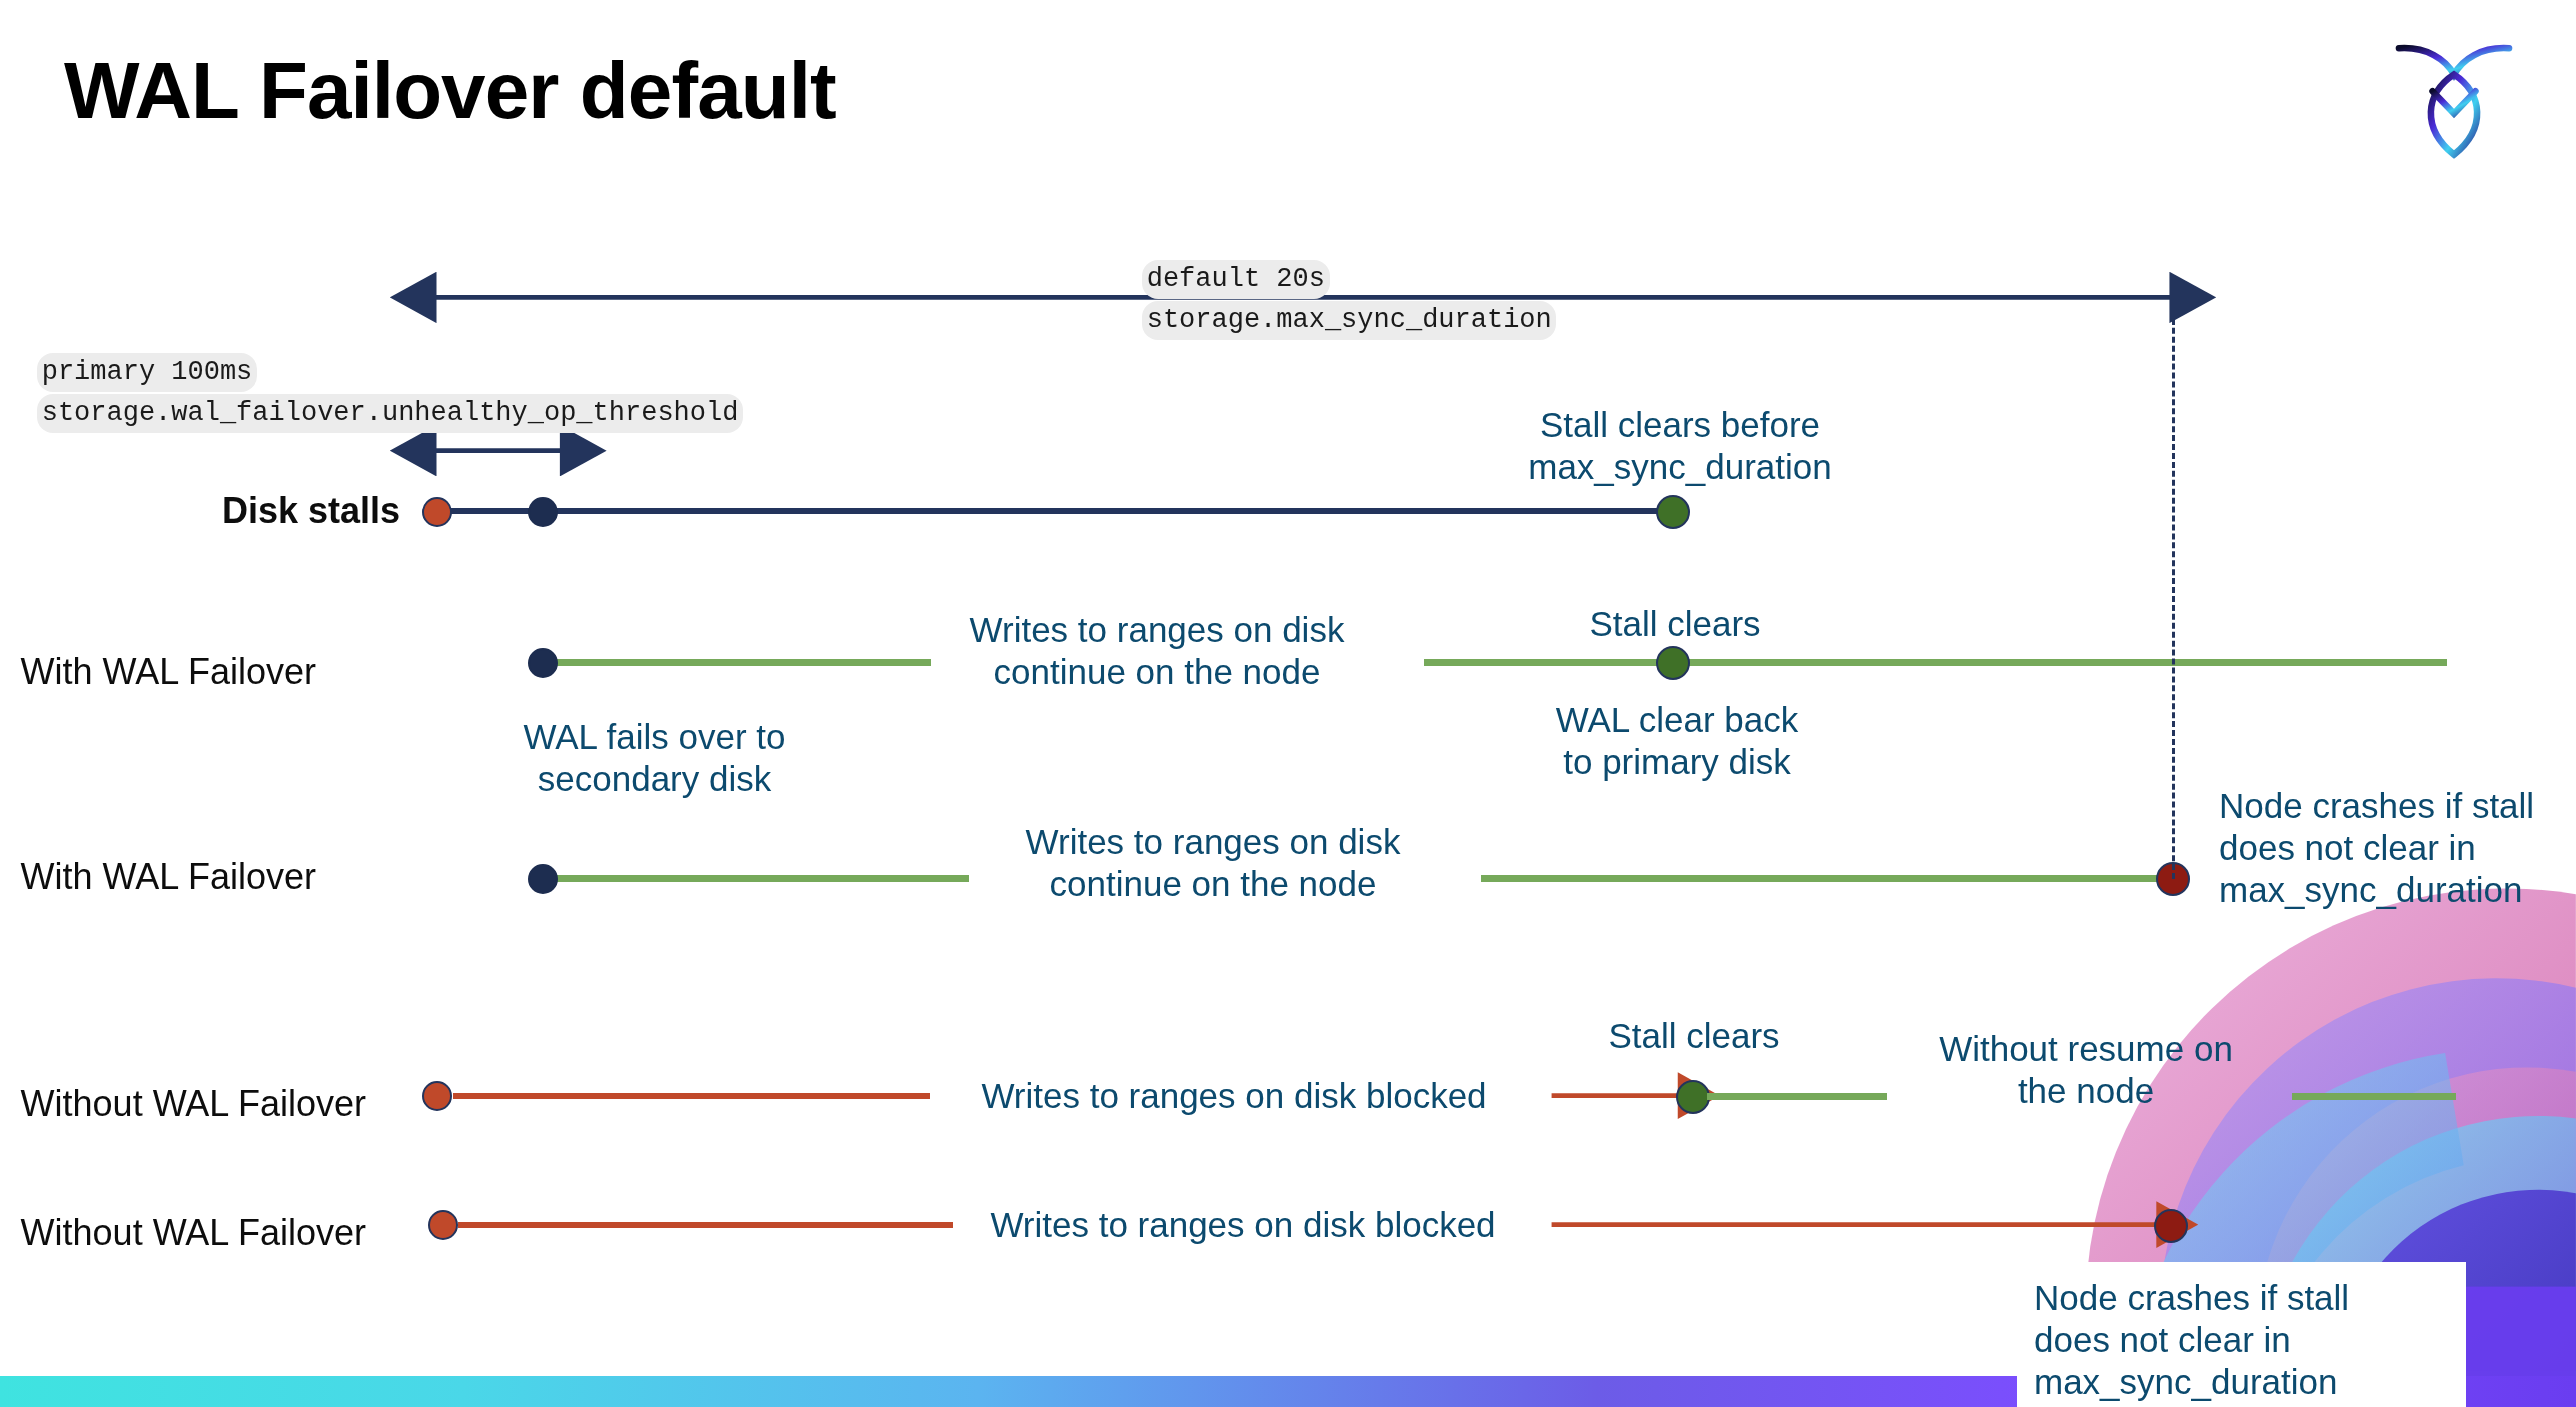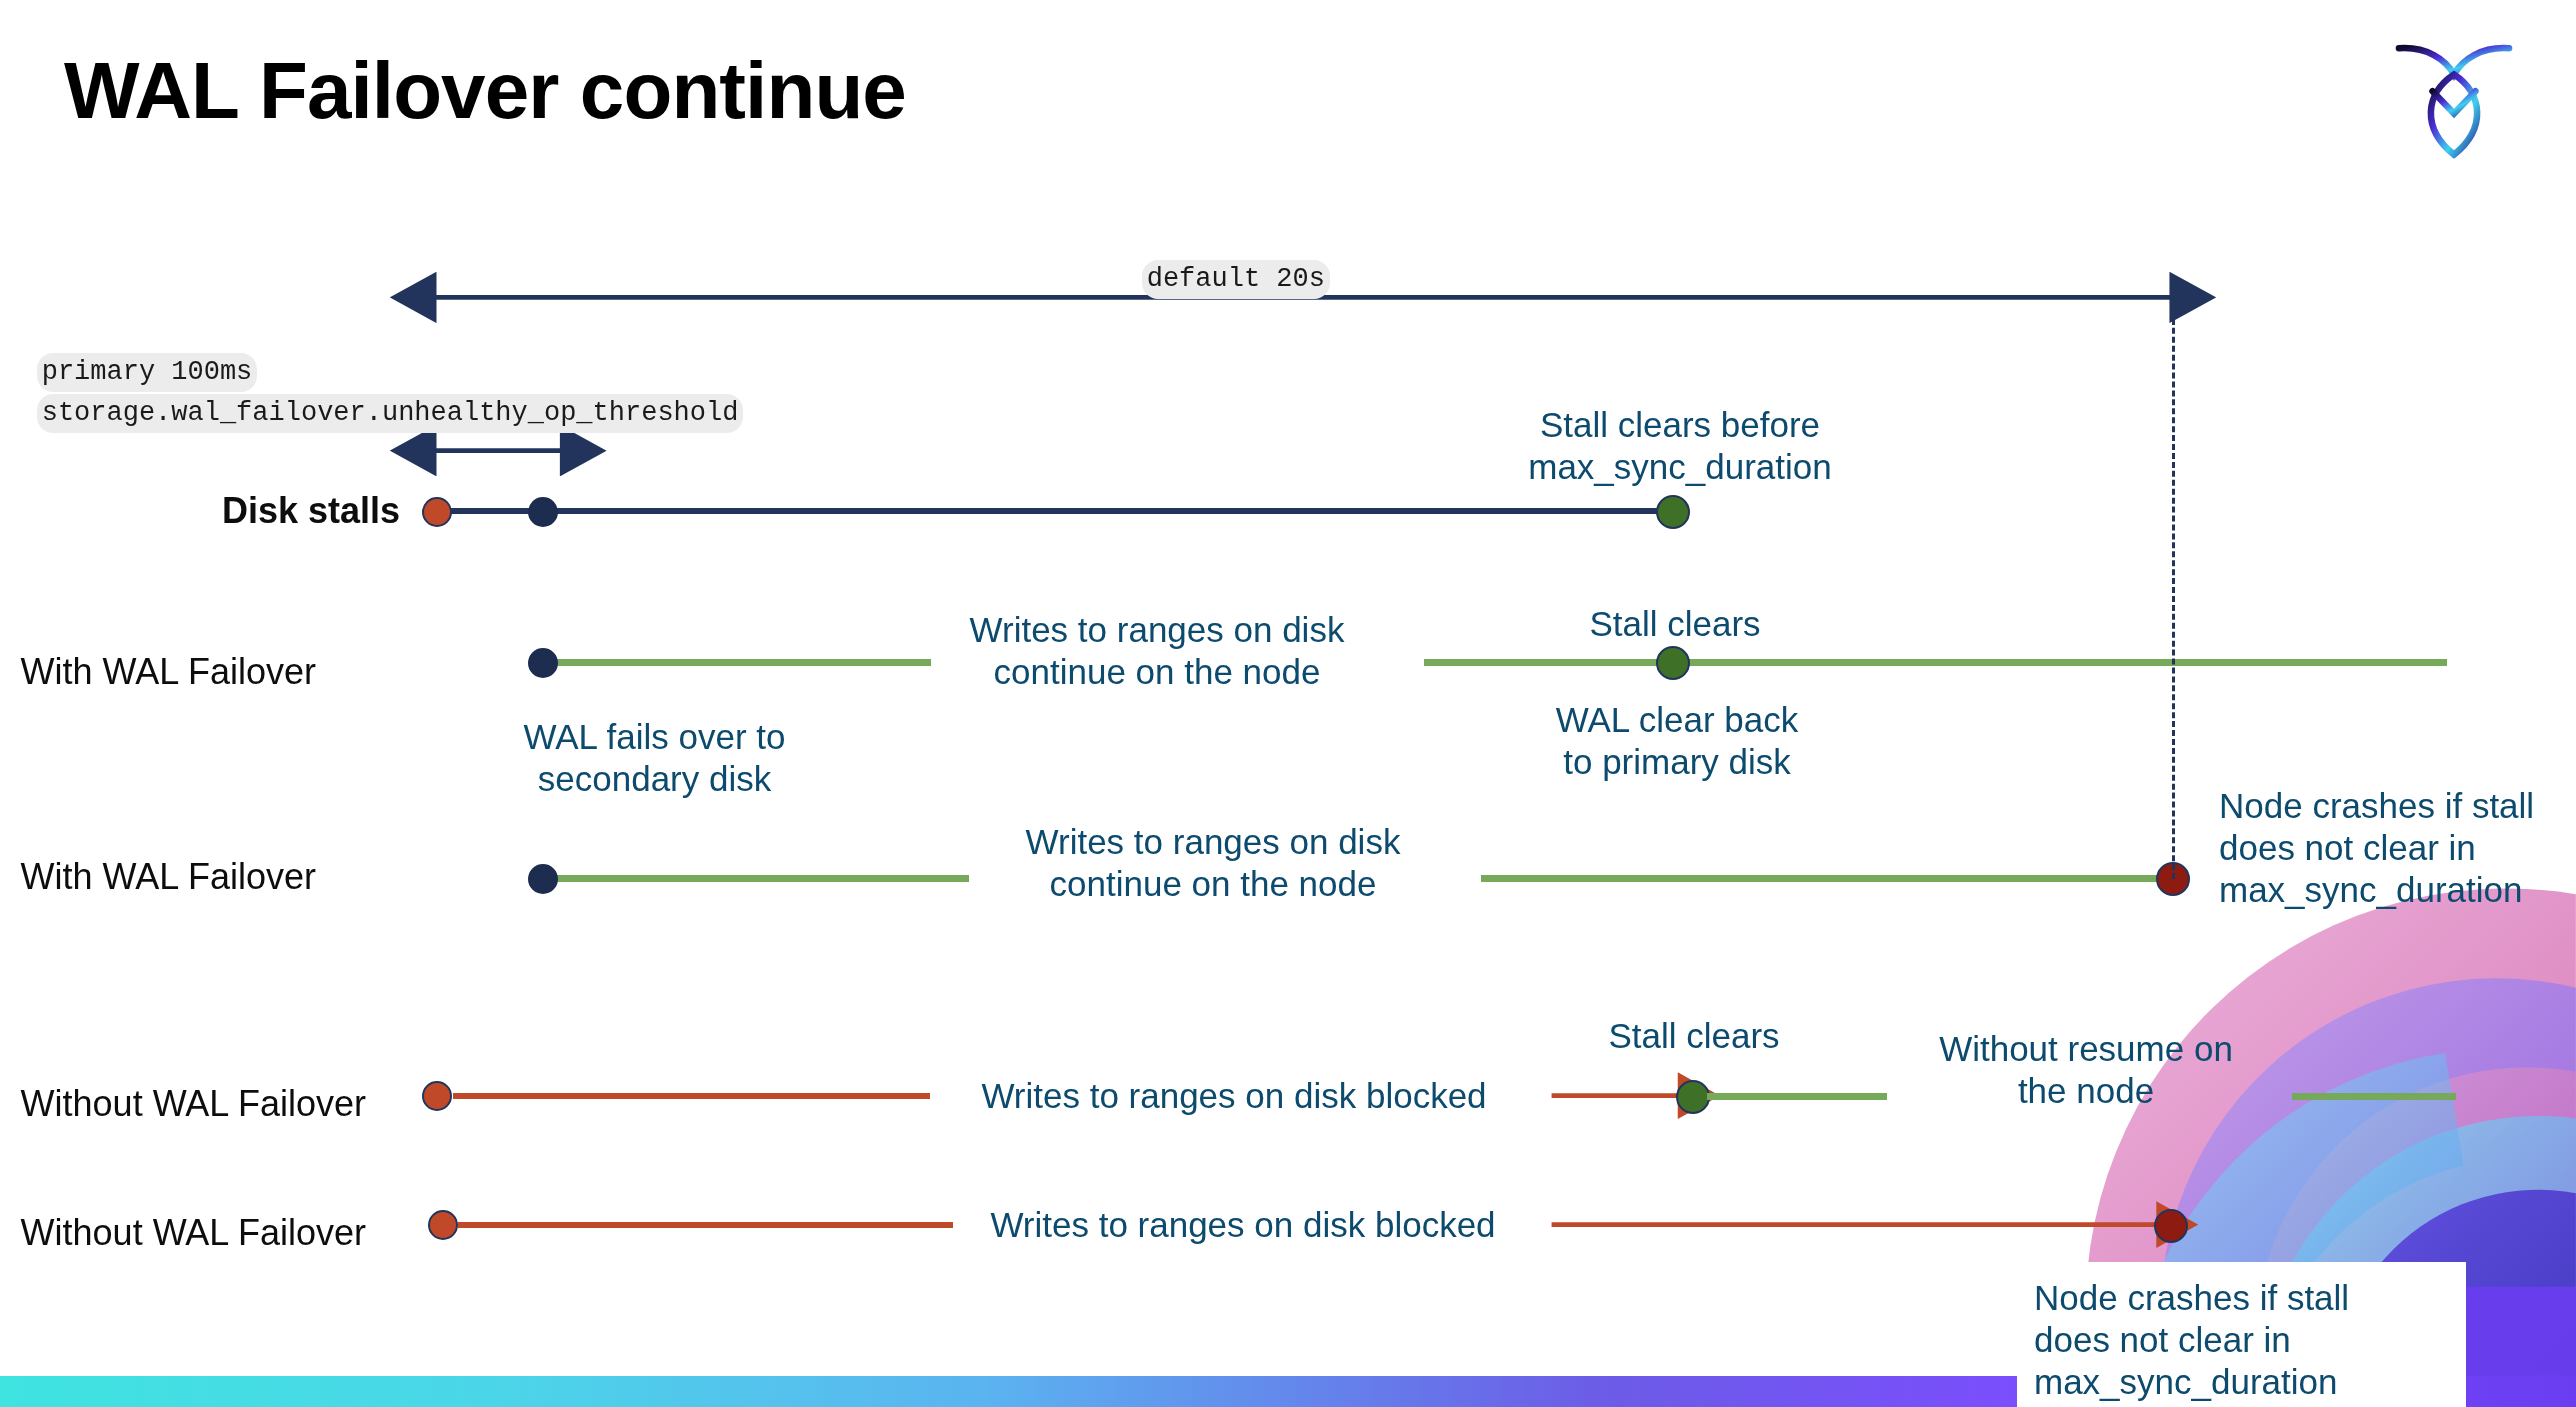--- a/index.html
+++ b/index.html
@@ -68,21 +68,21 @@
     position:absolute;border-left:3.7px dashed #23345c;
   }
 
   svg.ov{position:absolute;left:0;top:0;width:2576px;height:1408px;overflow:visible;pointer-events:none;}
 </style>
 </head>
 <body>
 
 <div class="slide">
 
-  <div class="title">WAL Failover continue</div>
+  <div class="title">WAL Failover default</div>
 
   <div class="logo">
     <svg viewBox="0 0 150 150" width="140" height="140" aria-hidden="true">
       <defs>
         <linearGradient id="lg" x1="0%" y1="0%" x2="100%" y2="100%">
           <stop offset="0%" stop-color="#0b0b2b"></stop>
           <stop offset="35%" stop-color="#4b2bd6"></stop>
           <stop offset="65%" stop-color="#3fd0f0"></stop>
           <stop offset="100%" stop-color="#2a1b8a"></stop>
         </linearGradient>
@@ -143,20 +143,21 @@
     <line x1="462" y1="318" x2="2326" y2="318" stroke="#23345c" stroke-width="5" marker-start="url(#ar-navy-l)" marker-end="url(#ar-navy-r)"></line>
 
     <line x1="462" y1="482" x2="604" y2="482" stroke="#23345c" stroke-width="5" marker-start="url(#ar-navy-l)" marker-end="url(#ar-navy-r)"></line>
 
     <line x1="1660" y1="1172" x2="1800" y2="1172" stroke="#c0492a" stroke-width="5" marker-end="url(#ar-red-r)"></line>
 
     <line x1="1660" y1="1310" x2="2312" y2="1310" stroke="#c0492a" stroke-width="5" marker-end="url(#ar-red-r)"></line>
   </svg>
 
   <div class="chip" style="left:1142px;top:260px;">default 20s</div>
+  <div class="chip" style="left:1142px;top:301px;">storage.max_sync_duration</div>
 
   <div class="chip" style="left:37px;top:353px;">primary 100ms</div>
   <div class="chip" style="left:37px;top:394px;">storage.wal_failover.unhealthy_op_threshold</div>
 
   <div class="rowlabel" style="left:222px;top:490px;font-weight:bold;">Disk stalls</div>
 
   <div class="line navy" style="left:439px;top:508px;width:1238px;height:5.6px;"></div>
   <div class="dot orange" style="left:422px;top:497px;width:30px;height:30px;"></div>
   <div class="dot navy" style="left:528px;top:497px;width:30px;height:30px;"></div>
   <div class="dot green" style="left:1656px;top:495px;width:34px;height:34px;"></div>

